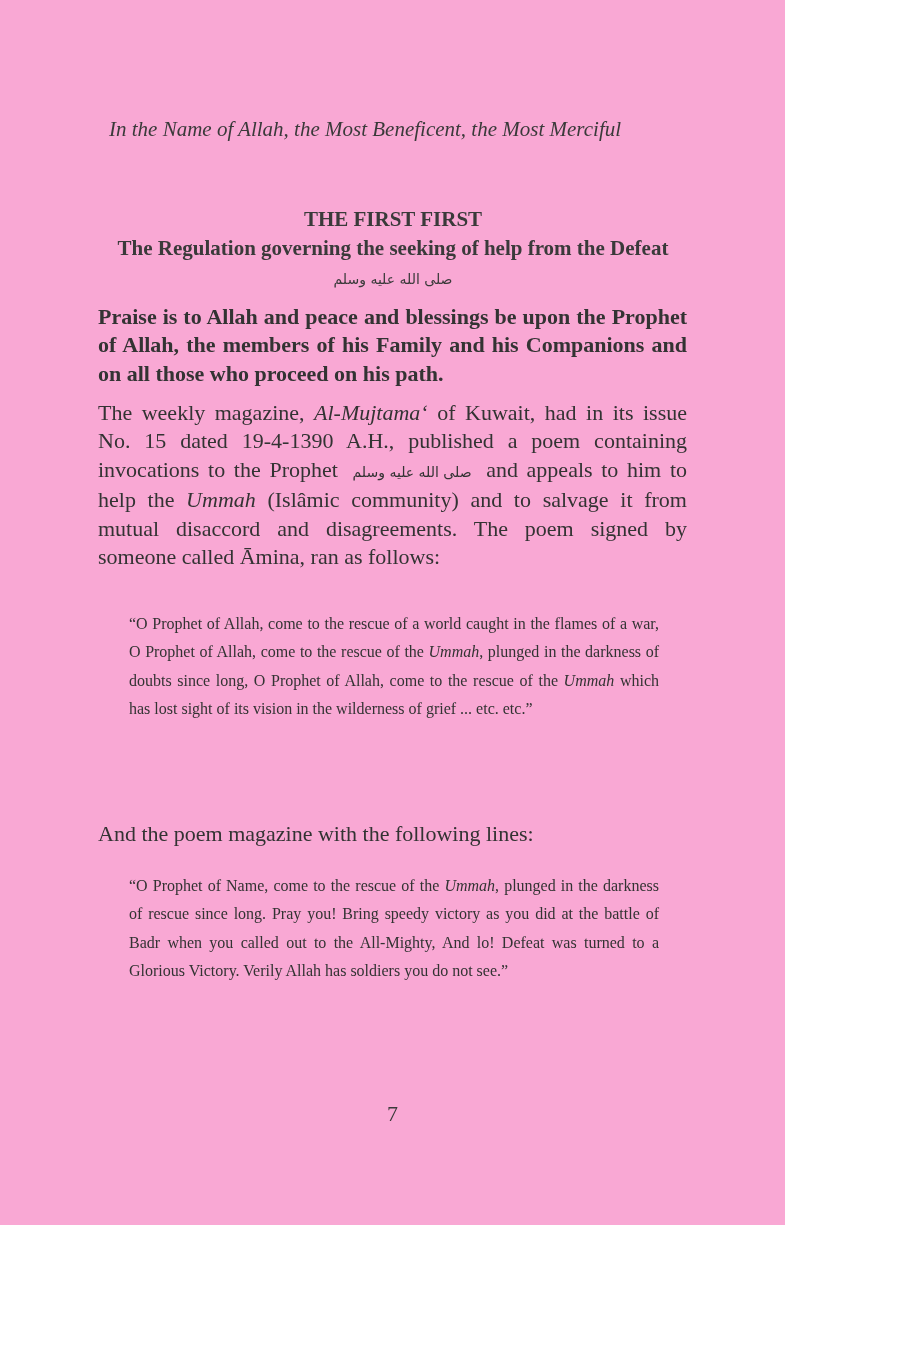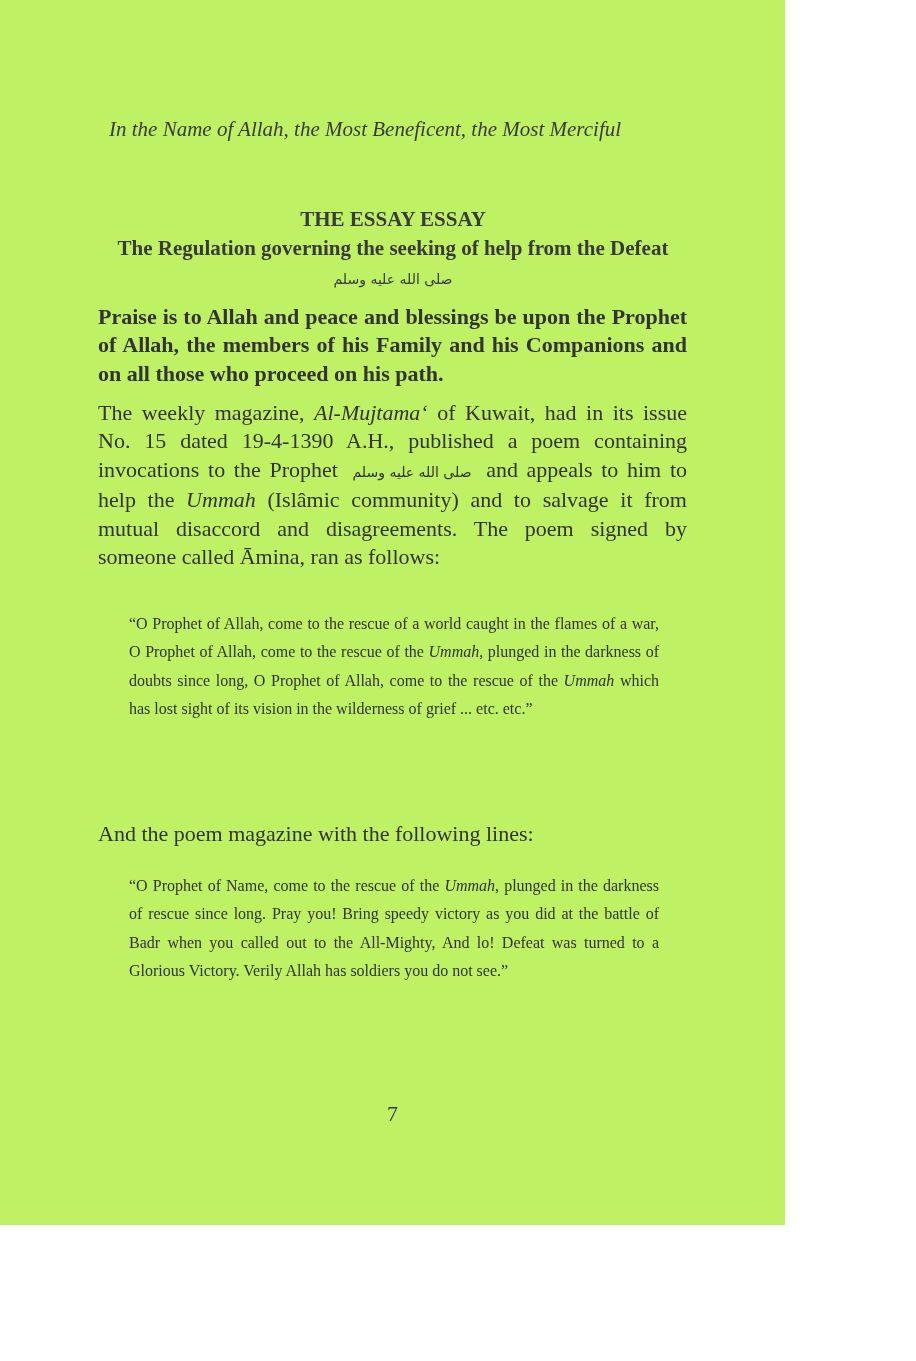--- a/index.html
+++ b/index.html
@@ -14,21 +14,21 @@
       overflow: hidden;
       font-family: "Liberation Serif", "DejaVu Serif", serif;
       color: #333333;
     }
     .page {
       position: absolute;
       left: 0;
       top: 0;
       width: 785px;
       height: 1225px;
-      background: #bef264;
+      background: #f9a8d4;
     }
     .header {
       position: absolute;
       left: 109px;
       top: 115px;
       font-style: italic;
       font-size: 21px;
       line-height: 28px;
       color: #3a3a3a;
       white-space: nowrap;
@@ -93,21 +93,21 @@
     }
   </style>
 </head>
 <body>
 
 <div class="page">
 
   <div class="header">In the Name of Allah, the Most Beneficent, the Most Merciful</div>
 
   <div class="title-block">
-    <span class="essay-title">THE ESSAY ESSAY</span>
+    <span class="essay-title">THE FIRST FIRST</span>
     <span class="subtitle"><span>The Regulation governing the seeking of help from the Defeat</span><span class="arabic">صلى الله عليه وسلم</span></span>
   </div>
 
   <p class="para para1" style="margin:0">Praise is to Allah and peace and  blessings be upon the Prophet  of Allah, the members of his Family and his Companions and on all those who proceed on his path.</p>
 
   <p class="para para2" style="margin:0"><span>The weekly  magazine, </span><i>Al-Mujtama‘</i><span> of Kuwait, had in its issue No. 15 dated 19-4-1390 A.H., published a poem containing  invocations to the Prophet </span><span class="arabic">صلى الله عليه وسلم</span><span> and appeals to him to  help the </span><i>Ummah</i><span> (Islâmic community) and to salvage  it  from  mutual  disaccord  and disagreements. The poem signed by  someone called Āmina, ran as follows:</span></p>
 
   <p class="quote quote1" style="margin:0"><span>“O Prophet  of  Allah, come to the rescue of a world caught in the flames of a war, O Prophet of Allah, come to the rescue of the </span><i>Ummah</i><span>, plunged in the darkness of doubts since long, O Prophet of Allah, come to the rescue of the </span><i>Ummah</i><span>  which has lost sight of its vision in  the wilderness of grief ... etc. etc.”</span></p>
 
   <p class="para para3" style="margin:0">And the poem magazine with the following lines:</p>

